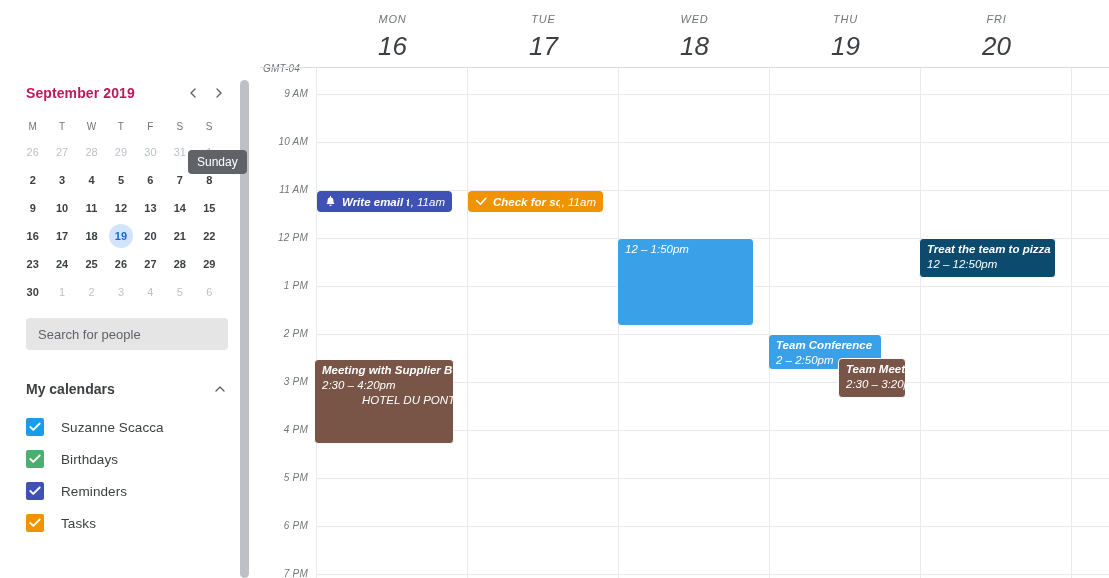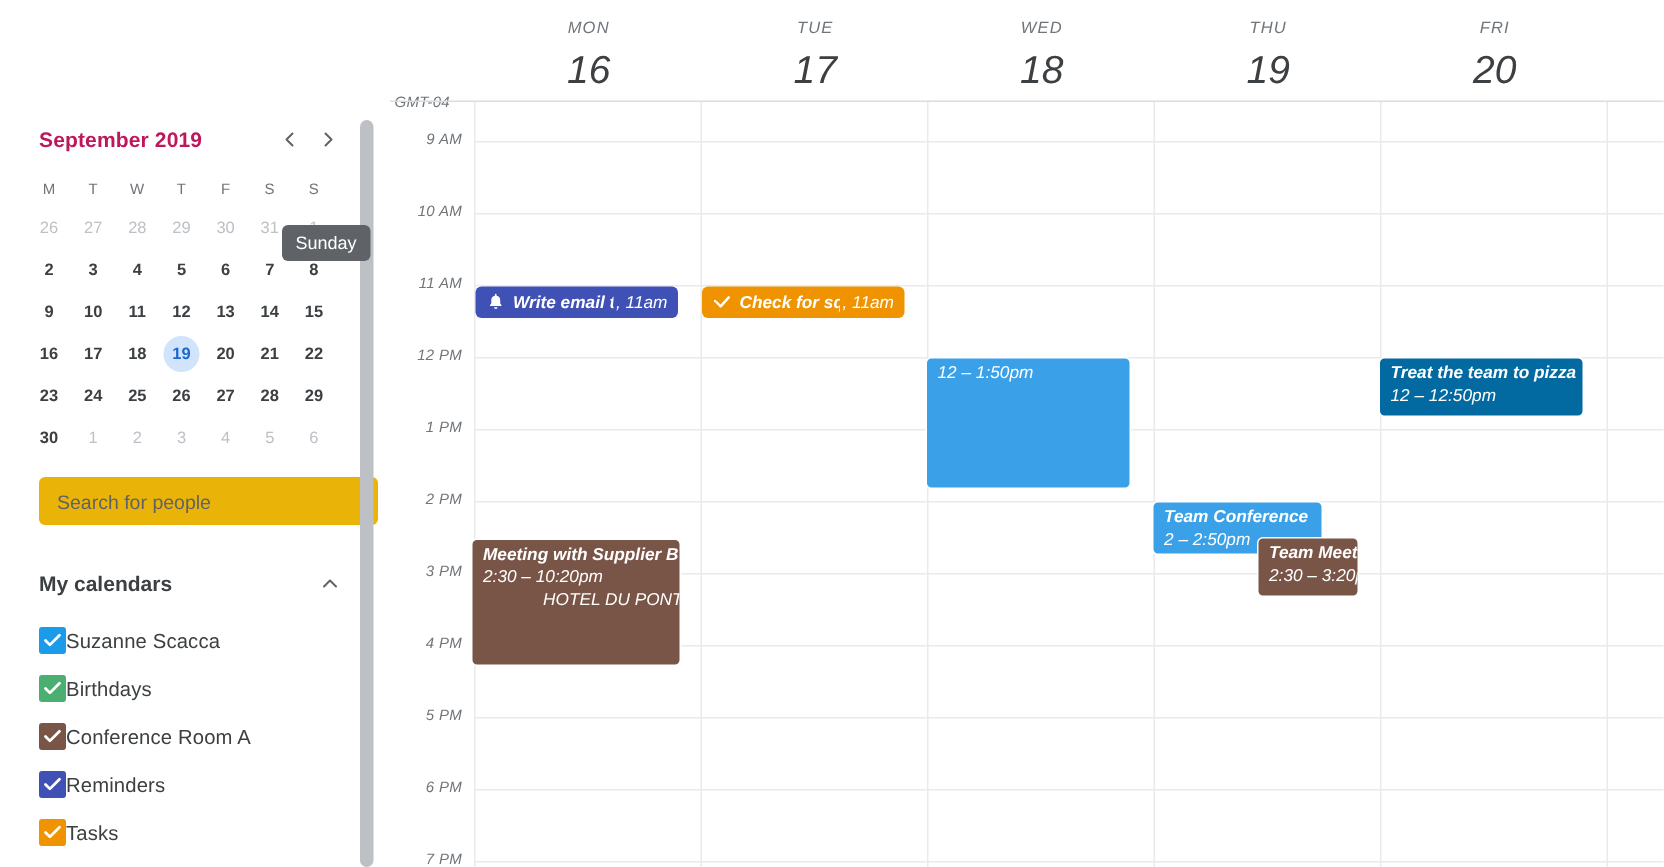--- a/index.html
+++ b/index.html
@@ -76,22 +76,22 @@
 
   #sunday-tip {
     position: absolute; left: 188px; top: 150px;
     background: #5f6368; color: #fff;
     font-size: 12px; padding: 5px 9px; border-radius: 4px;
     white-space: nowrap; z-index: 30;
   }
 
   #search-people {
     position: absolute; left: 26px; top: 318px;
-    width: 226px; height: 32px;
-    background: #eab308; border: none; border-radius: 4px;
+    width: 202px; height: 32px;
+    background: #e5e5e5; border: none; border-radius: 4px;
     padding: 0 12px; font-size: 13px; color:#5f6368;
     font-family: "Liberation Sans", sans-serif;
   }
   #search-people::placeholder { color:#5f6368; }
 
   #cal-section-head {
     position: absolute; left: 26px; top: 381px; width: 202px;
     display: flex; align-items: flex-end; cursor: pointer; gap: 41px;
   }
   #cal-section-title { font-size: 14px; font-weight: bold; color:#3c4043; flex:1; }
@@ -100,21 +100,21 @@
 
   #cal-list { position: absolute; left: 26px; top: 411px; width: 210px; }
   .cal-row {
     display: flex; align-items: center; height: 32px; cursor: pointer;
   }
   .cbox {
     width: 18px; height: 18px; border-radius: 2px; flex: none;
     display: flex; align-items: center; justify-content: center;
   }
   .cbox svg { width: 14px; height: 14px; }
-  .cal-name { font-size: 13.5px; color:#3c4043; letter-spacing:.1px; }
+  .cal-name { margin-left: 17px; font-size: 13.5px; color:#3c4043; letter-spacing:.1px; }
 
   
   #side-scroll {
     position: absolute; left: 240px; top: 80px;
     width: 9px; height: 498px;
     background: #bdc1c6; border-radius: 5px;
     cursor: pointer; z-index: 25;
   }
 
   
@@ -350,28 +350,20 @@
           </span>
           <span class="cal-name">Suzanne Scacca</span>
         </div>
         <div class="cal-row">
           <span class="cbox" style="background: rgb(76, 175, 114);">
             <svg viewBox="0 0 24 24" fill="none" stroke="#ffffff" stroke-width="3.2" stroke-linecap="round" stroke-linejoin="round">
               <polyline points="20 6 9 17 4 12"></polyline>
             </svg>
           </span>
           <span class="cal-name">Birthdays</span>
-        </div>
-        <div class="cal-row">
-          <span class="cbox" style="background: rgb(121, 85, 72);">
-            <svg viewBox="0 0 24 24" fill="none" stroke="#ffffff" stroke-width="3.2" stroke-linecap="round" stroke-linejoin="round">
-              <polyline points="20 6 9 17 4 12"></polyline>
-            </svg>
-          </span>
-          <span class="cal-name">Conference Room A</span>
         </div>
         <div class="cal-row">
           <span class="cbox" style="background: rgb(63, 81, 181);">
             <svg viewBox="0 0 24 24" fill="none" stroke="#ffffff" stroke-width="3.2" stroke-linecap="round" stroke-linejoin="round">
               <polyline points="20 6 9 17 4 12"></polyline>
             </svg>
           </span>
           <span class="cal-name">Reminders</span>
         </div>
         <div class="cal-row">
@@ -457,27 +449,27 @@
             <polyline points="20 6 10 17 5 12"></polyline>
             <circle cx="3.2" cy="10.5" r="1.6" fill="#ffffff" stroke="none"></circle>
           </svg>
         </span>
         <span class="ctitle">Check for sq</span>
         <span class="ctime">, 11am</span>
       </div>
       <div class="event" style="left: 357px; top: 238px; width: 137px; height: 88px; background: rgb(58, 160, 232); z-index: 12;">
         <div class="ev-time">12 – 1:50pm</div>
       </div>
-      <div class="event" style="left: 659px; top: 238px; width: 137px; height: 40px; background: #0369a1; z-index: 13;">
+      <div class="event" style="left: 659px; top: 238px; width: 137px; height: 40px; background: #0c4a6e; z-index: 13;">
         <div class="ev-title">Treat the team to pizza</div>
         <div class="ev-time">12 – 12:50pm</div>
       </div>
       <div class="event" style="left: 54px; top: 359px; width: 140px; height: 85px; background: rgb(121, 85, 72); z-index: 14;">
         <div class="ev-title">Meeting with Supplier B</div>
-        <div class="ev-time">2:30 – 10:20pm</div>
+        <div class="ev-time">2:30 – 4:20pm</div>
         <div class="ev-loc">HOTEL DU PONT</div>
       </div>
       <div class="event" style="left: 508px; top: 334px; width: 114px; height: 36px; background: rgb(58, 160, 232); z-index: 15;">
         <div class="ev-title">Team Conference</div>
         <div class="ev-time">2 – 2:50pm</div>
       </div>
       <div class="event" style="left: 578px; top: 358px; width: 68px; height: 40px; background: rgb(121, 85, 72); z-index: 16;">
         <div class="ev-title">Team Meeting</div>
         <div class="ev-time">2:30 – 3:20pm</div>
       </div>

